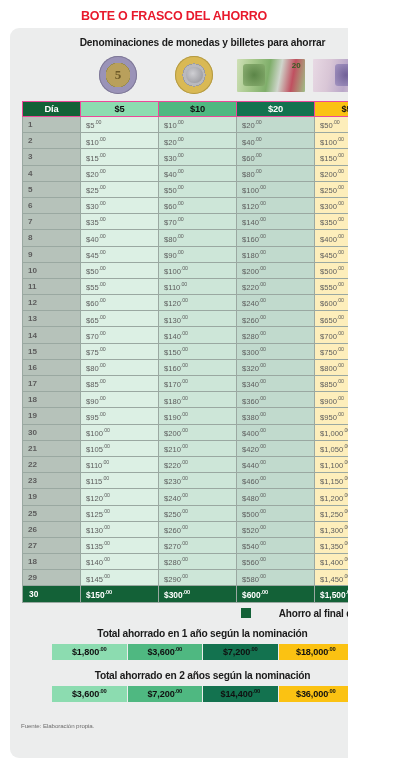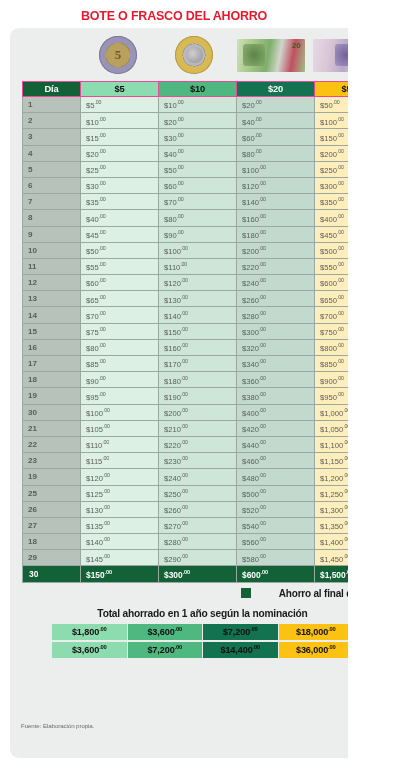--- a/index.html
+++ b/index.html
@@ -244,20 +244,21 @@
 </style>
 </head>
 <body>
 
 <div id="root">
 
   <div class="title">BOTE O FRASCO DEL AHORRO</div>
 
   <div class="card">
 
+    <div class="subtitle">Denominaciones de monedas y billetes para ahorrar</div>
 
     <div class="denoms">
       <div class="denom">
         <span class="coin coin5"></span>
       </div>
       <div class="denom">
         <span class="coin coin10"></span>
       </div>
       <div class="denom">
         <span class="bill bill20"></span>
@@ -510,20 +511,21 @@
       <tbody>
           <tr id="t1row">
             <td class="t-5">$1,800<span class="sup">.00</span></td>
             <td class="t-10">$3,600<span class="sup">.00</span></td>
             <td class="t-20">$7,200<span class="sup">.00</span></td>
             <td class="t-50">$18,000<span class="sup">.00</span></td>
           </tr>
         </tbody>
     </table>
 
+    <div class="totals-title">Total ahorrado en 2 años según la nominación</div>
     <table class="totals">
       <tbody>
           <tr id="t2row">
             <td class="t-5">$3,600<span class="sup">.00</span></td>
             <td class="t-10">$7,200<span class="sup">.00</span></td>
             <td class="t-20">$14,400<span class="sup">.00</span></td>
             <td class="t-50">$36,000<span class="sup">.00</span></td>
           </tr>
         </tbody>
     </table>

